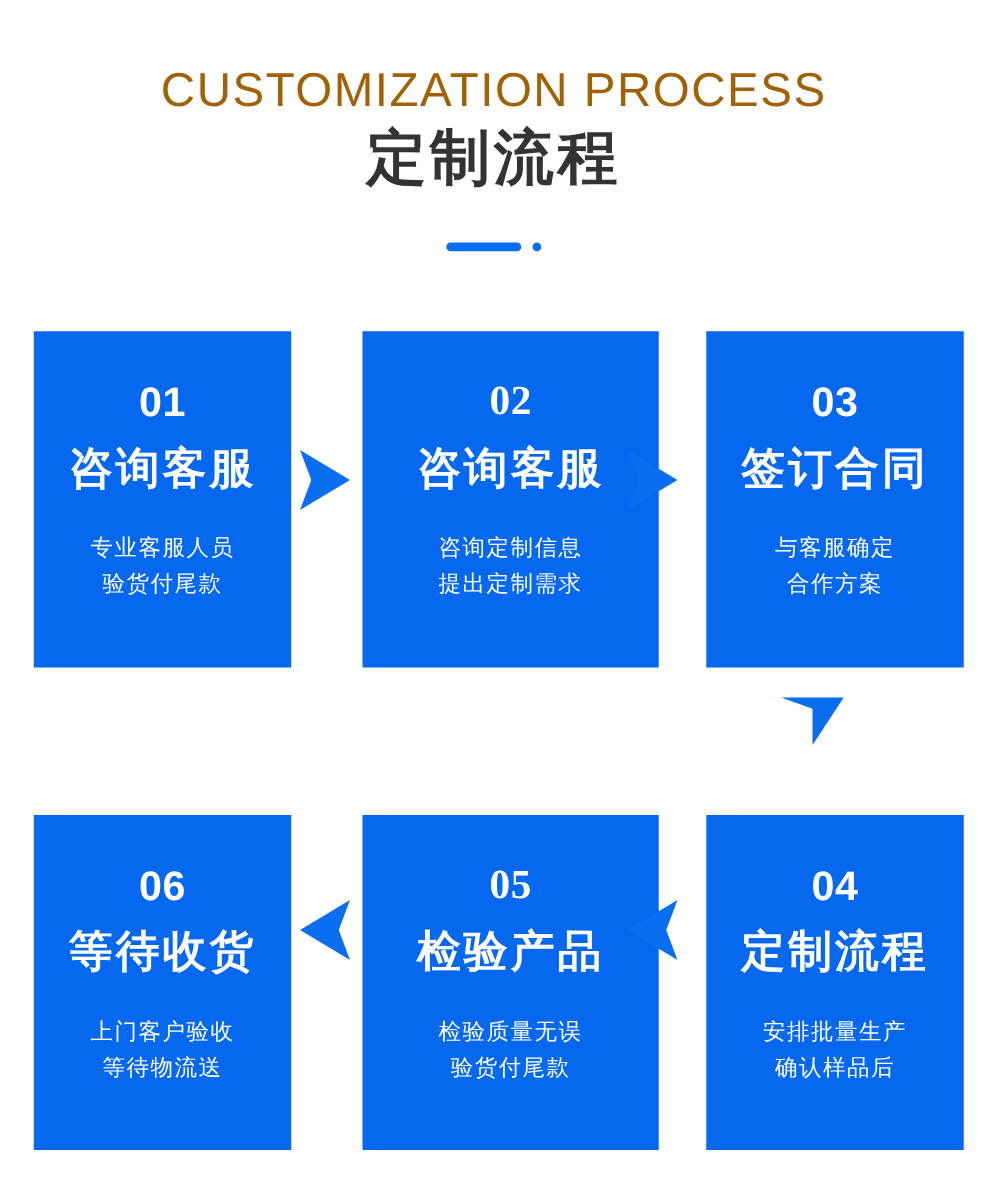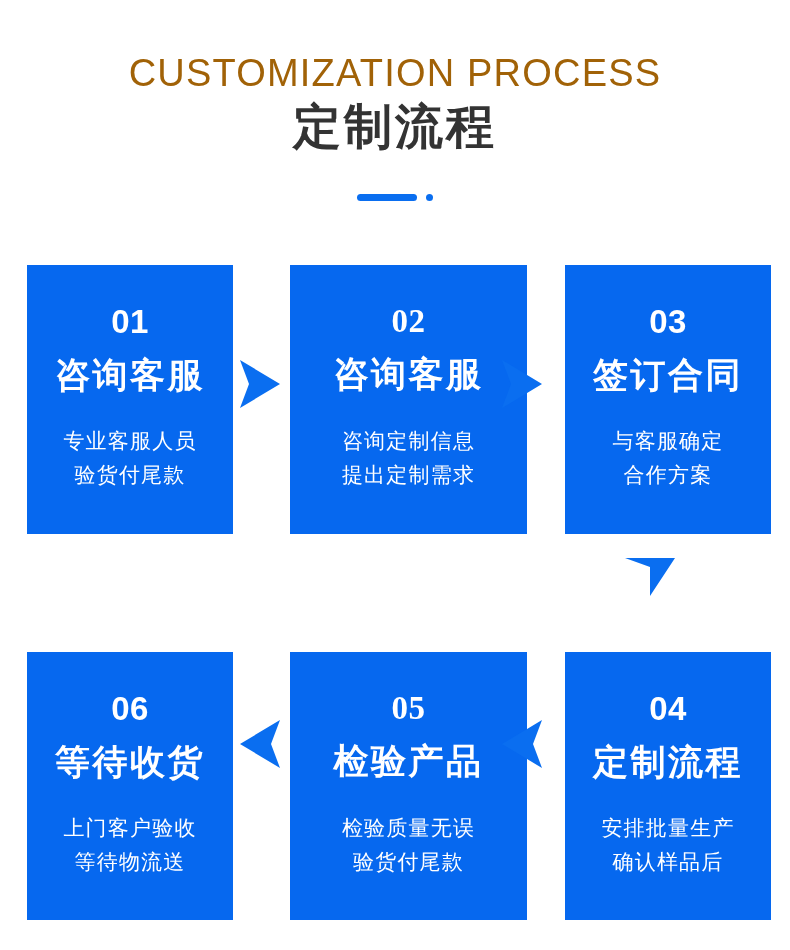--- a/index.html
+++ b/index.html
@@ -99,21 +99,21 @@
     letter-spacing: 0.5px;
   }
   .card .name {
     font-size: 35px;
     font-weight: 700;
     line-height: 1;
     letter-spacing: 2.5px;
     white-space: nowrap;
   }
   .card .desc {
-    font-size: 21px;
+    font-size: 18px;
     font-weight: 400;
     line-height: 1.62;
     letter-spacing: 1.2px;
     text-align: left;
     white-space: nowrap;
   }
 
   
   .r1 { top: 265px; height: 269px; padding-top: 40px; }
   .r1 .num { margin-bottom: 19px; }

